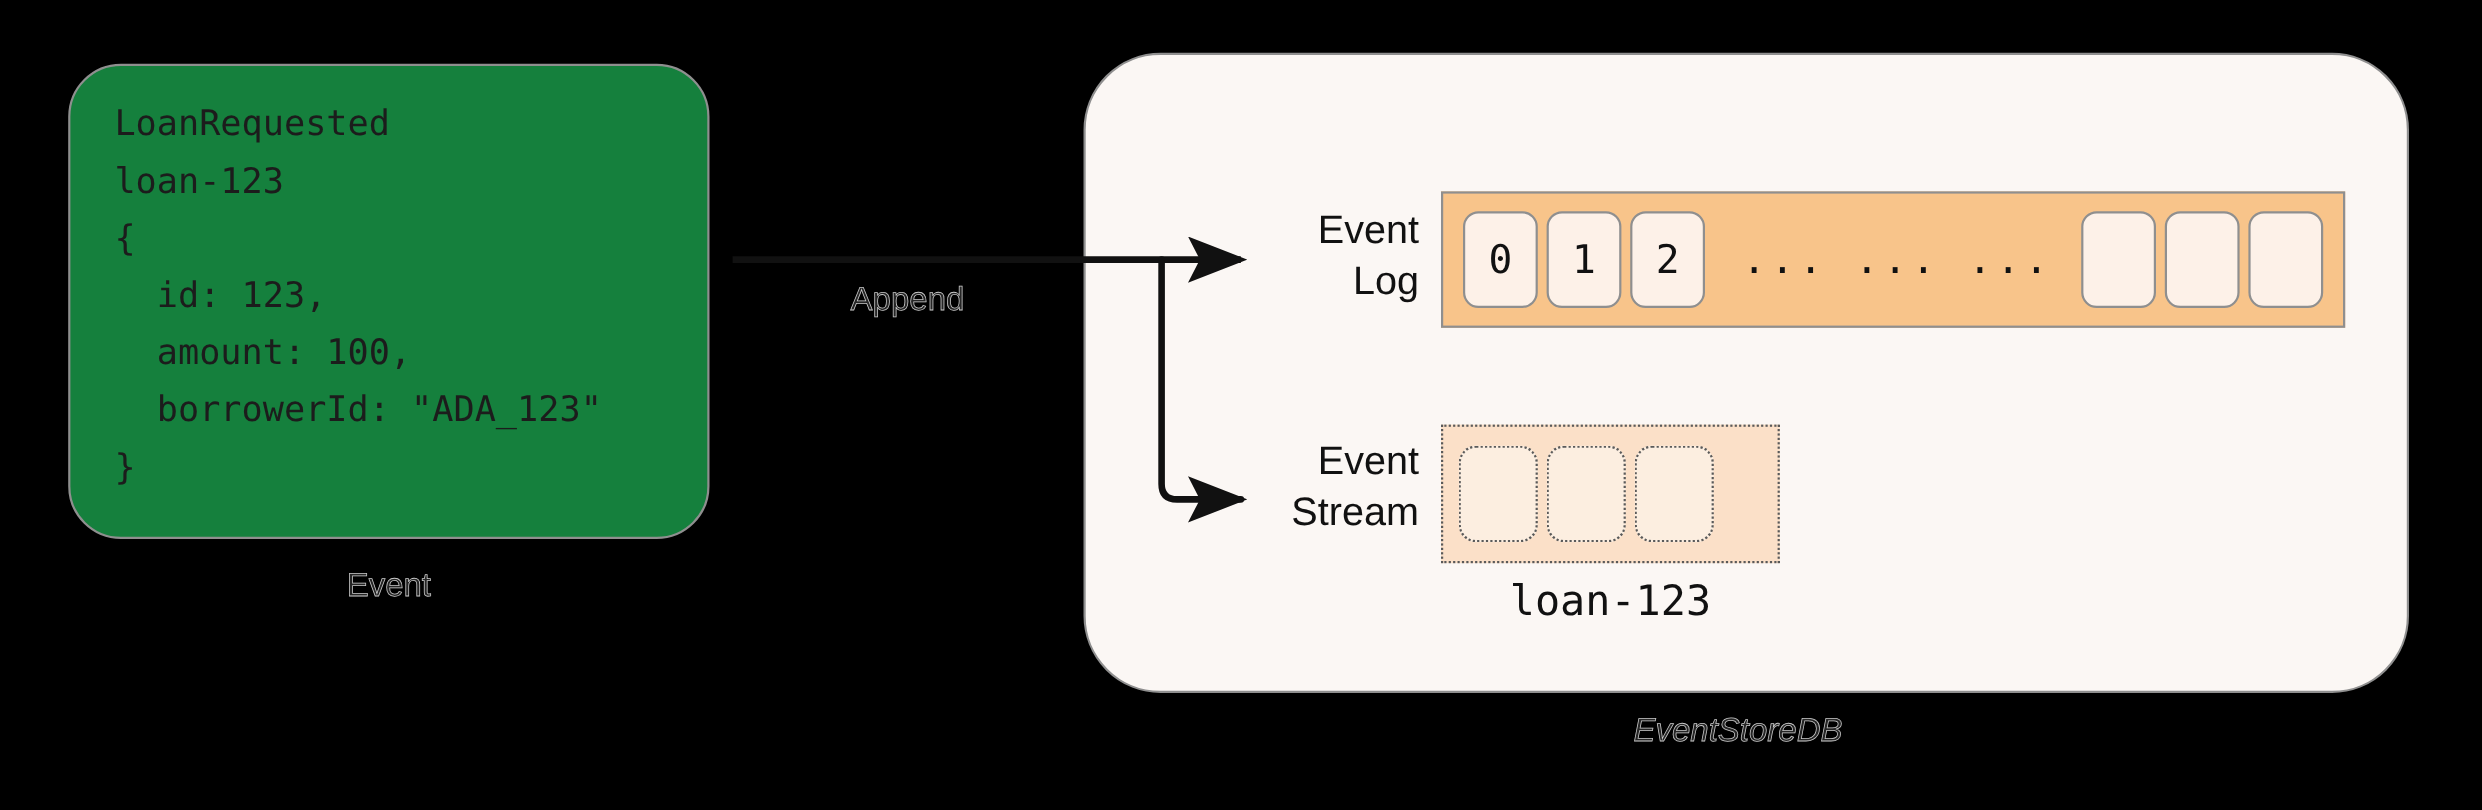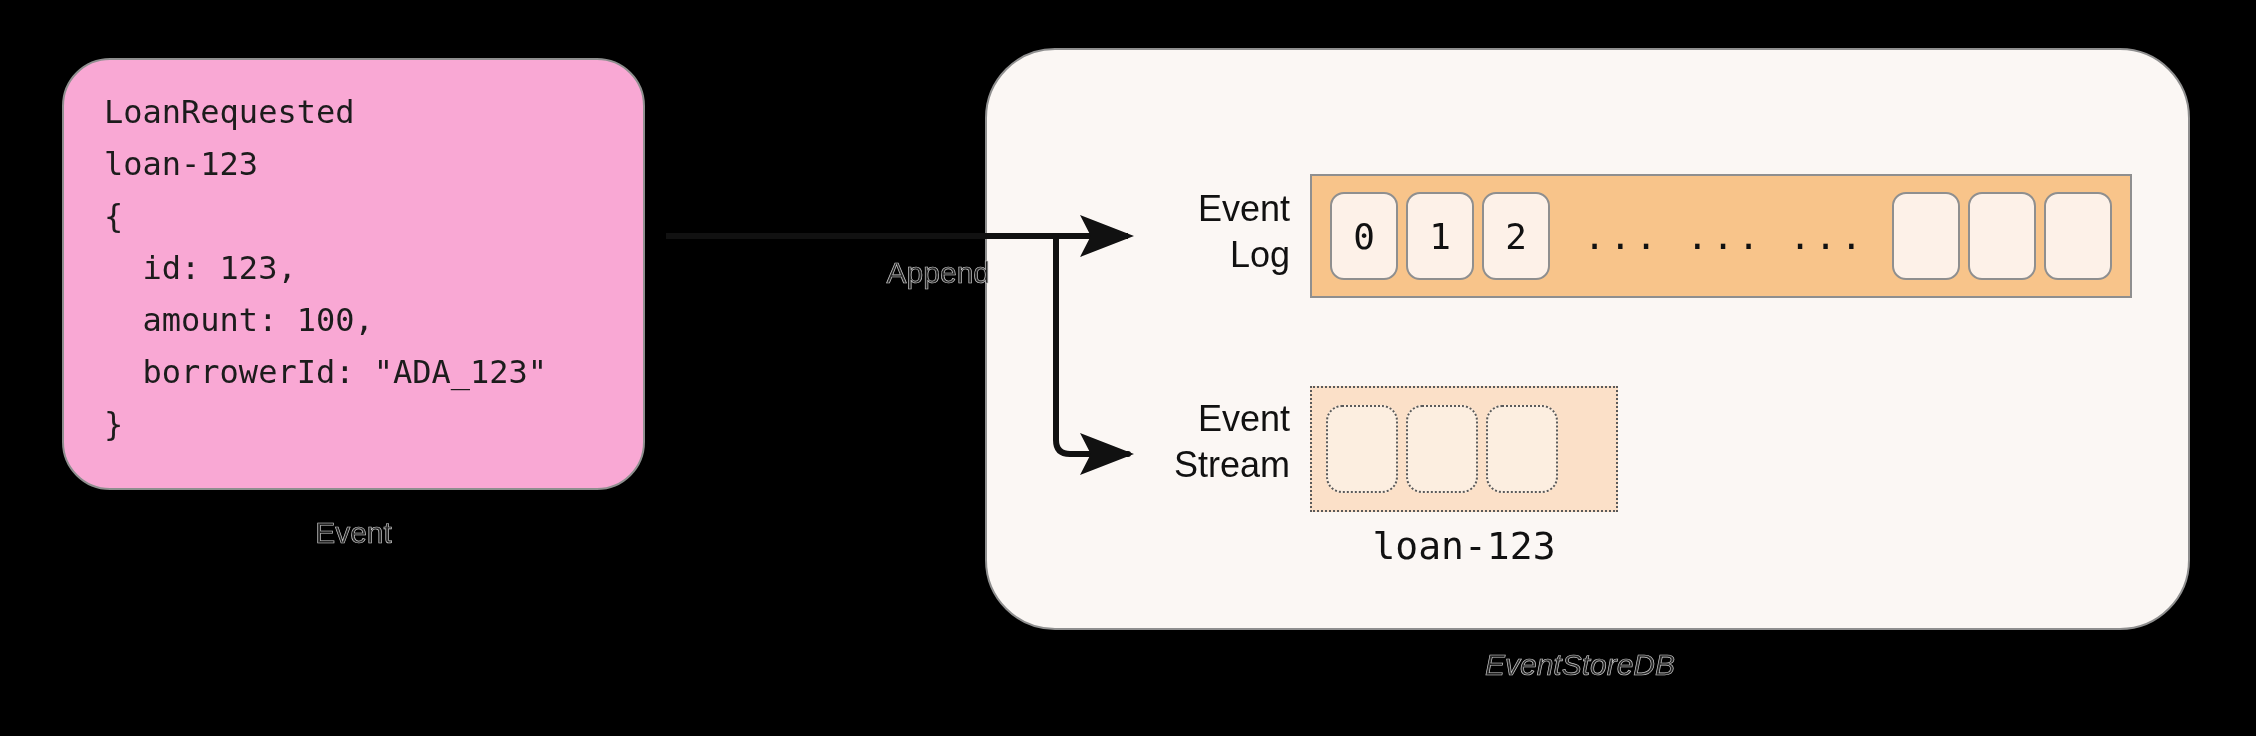--- a/index.html
+++ b/index.html
@@ -24,21 +24,21 @@
   }
 
   
   .event-card {
     position: absolute;
     left: 62px;
     top: 58px;
     width: 583px;
     height: 432px;
     box-sizing: border-box;
-    background: #f9a8d4;
+    background: #15803d;
     border: 2px solid #8f8f8f;
     border-radius: 48px;
   }
   .event-card-code {
     position: absolute;
     left: 40px;
     top: 26px;
     right: 10px;
     font-family: "DejaVu Sans Mono", "Liberation Mono", monospace;
     font-size: 32px;
@@ -93,21 +93,21 @@
     pointer-events: none;
   }
 
   
   #append-label {
     position: absolute;
     left: 660px;
     top: 256px;
     width: 330px;
     font-size: 30px;
-    text-align: right;
+    text-align: center;
     color: #252525;
     -webkit-text-stroke: 0.7px #c9c9c9;
     white-space: nowrap;
   }
 
   
   .row-label {
     position: absolute;
     text-align: right;
     font-family: "Liberation Sans", sans-serif;

